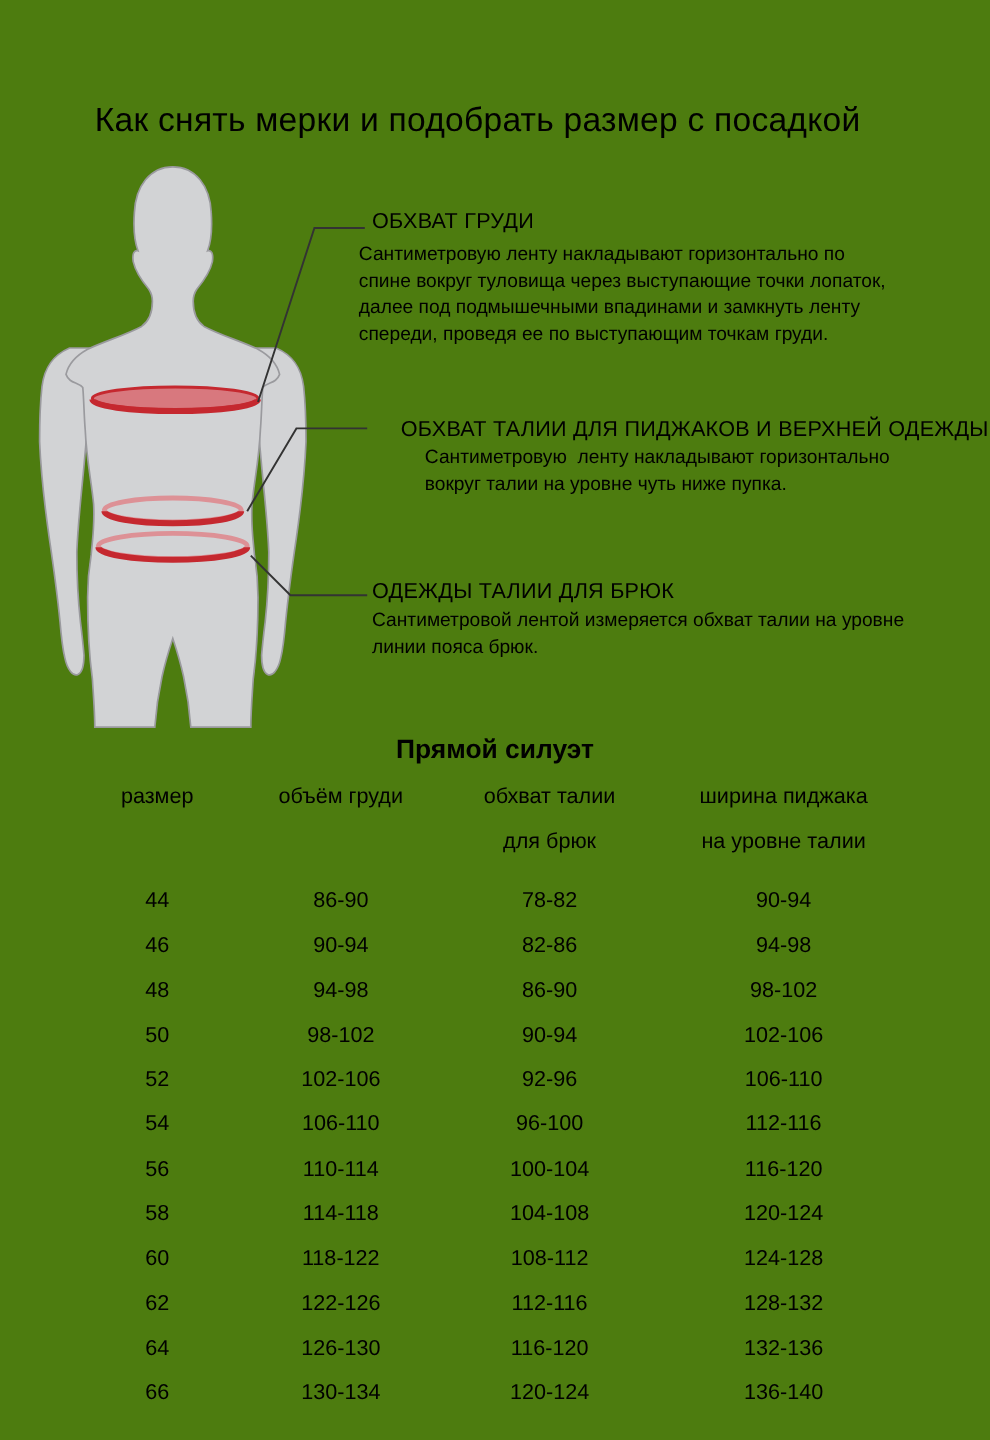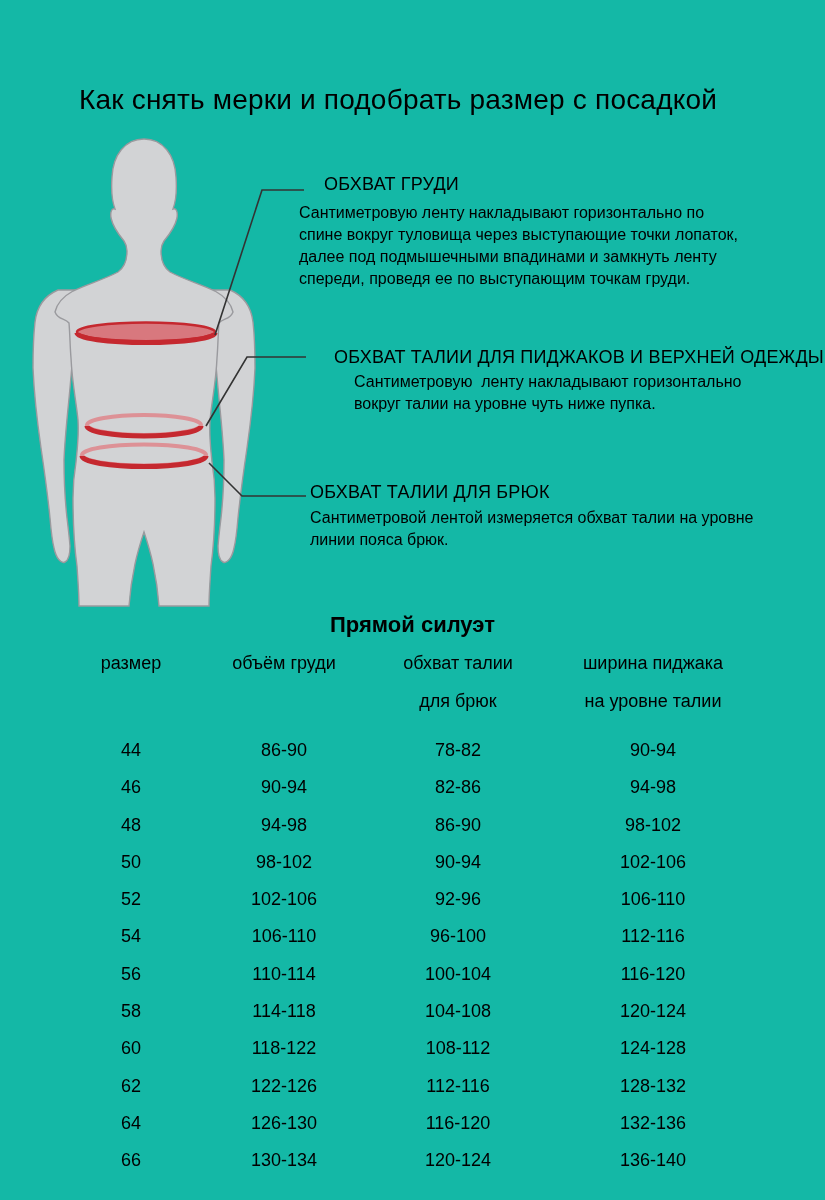--- a/index.html
+++ b/index.html
@@ -1,24 +1,24 @@
 <!DOCTYPE html>
 <html><head>
 <meta charset="utf-8">
 <style>
   html,body{margin:0;padding:0;background:#fff;}
-  .page{position:relative;width:825px;height:1200px;background:#14b8a6;
+  .page{position:relative;width:825px;height:1200px;background:#4d7c0f;
         font-family:"Liberation Sans",sans-serif;color:#000;overflow:hidden;}
   .title{position:absolute;left:79px;top:84px;font-size:28px;font-weight:400;
          letter-spacing:0.2px;white-space:nowrap;margin:0;}
   .figure{position:absolute;left:20px;top:130px;width:800px;height:480px;}
   .sec-heading{position:absolute;font-size:18px;font-weight:400;letter-spacing:0.2px;
                white-space:nowrap;}
   .sec-body{position:absolute;font-size:16px;line-height:22px;white-space:pre-wrap;}
-  .s1h{left:324px;top:174px;}
+  .s1h{left:310px;top:174px;}
   .s1b{left:299px;top:202px;width:450px;}
   .s2h{left:310px;top:347px;margin-left:24px;}
   .s2b{left:310px;top:371px;width:430px;margin-left:44px;}
   .s3h{left:310px;top:482px;}
   .s3b{left:310px;top:507px;width:480px;}
   .table-title{position:absolute;left:0;top:612px;width:825px;text-align:center;
                font-size:22px;font-weight:700;}
   .thead{position:absolute;left:56px;top:644px;width:696px;display:grid;
          grid-template-columns:150px 156px 192px 198px;}
   .hl{height:38px;line-height:38px;text-align:center;font-size:18px;}
@@ -92,21 +92,21 @@
   <div class="sec-heading s1h">ОБХВАТ ГРУДИ</div>
   <div class="sec-body s1b">Сантиметровую ленту накладывают горизонтально по
 спине вокруг туловища через выступающие точки лопаток,
 далее под подмышечными впадинами и замкнуть ленту
 спереди, проведя ее по выступающим точкам груди.</div>
 
   <div class="sec-heading s2h">ОБХВАТ ТАЛИИ ДЛЯ ПИДЖАКОВ И ВЕРХНЕЙ ОДЕЖДЫ</div>
   <div class="sec-body s2b">Сантиметровую  ленту накладывают горизонтально
 вокруг талии на уровне чуть ниже пупка.</div>
 
-  <div class="sec-heading s3h">ОБХВАТ ТАЛИИ ДЛЯ БРЮК</div>
+  <div class="sec-heading s3h">ОДЕЖДЫ ТАЛИИ ДЛЯ БРЮК</div>
   <div class="sec-body s3b">Сантиметровой лентой измеряется обхват талии на уровне
 линии пояса брюк.</div>
 
   <div class="table-title">Прямой силуэт</div>
 
   <div class="thead">
       <div>
         <div class="hl">размер</div>
         <div class="hl"></div>
       </div>

